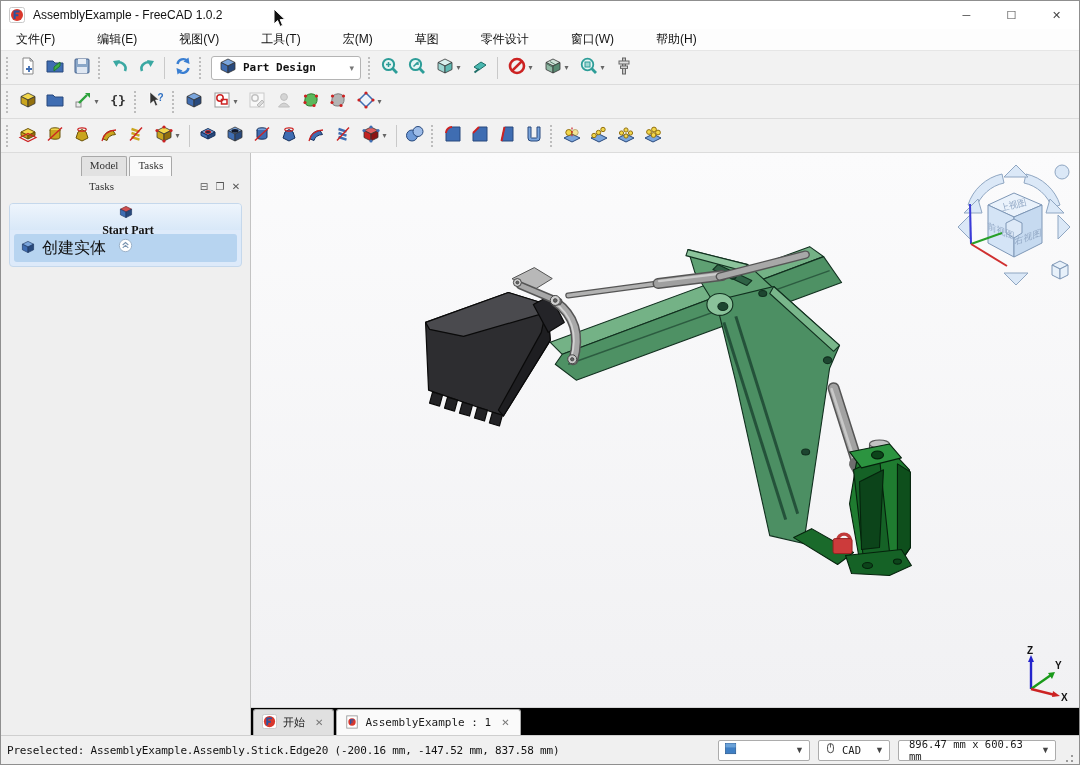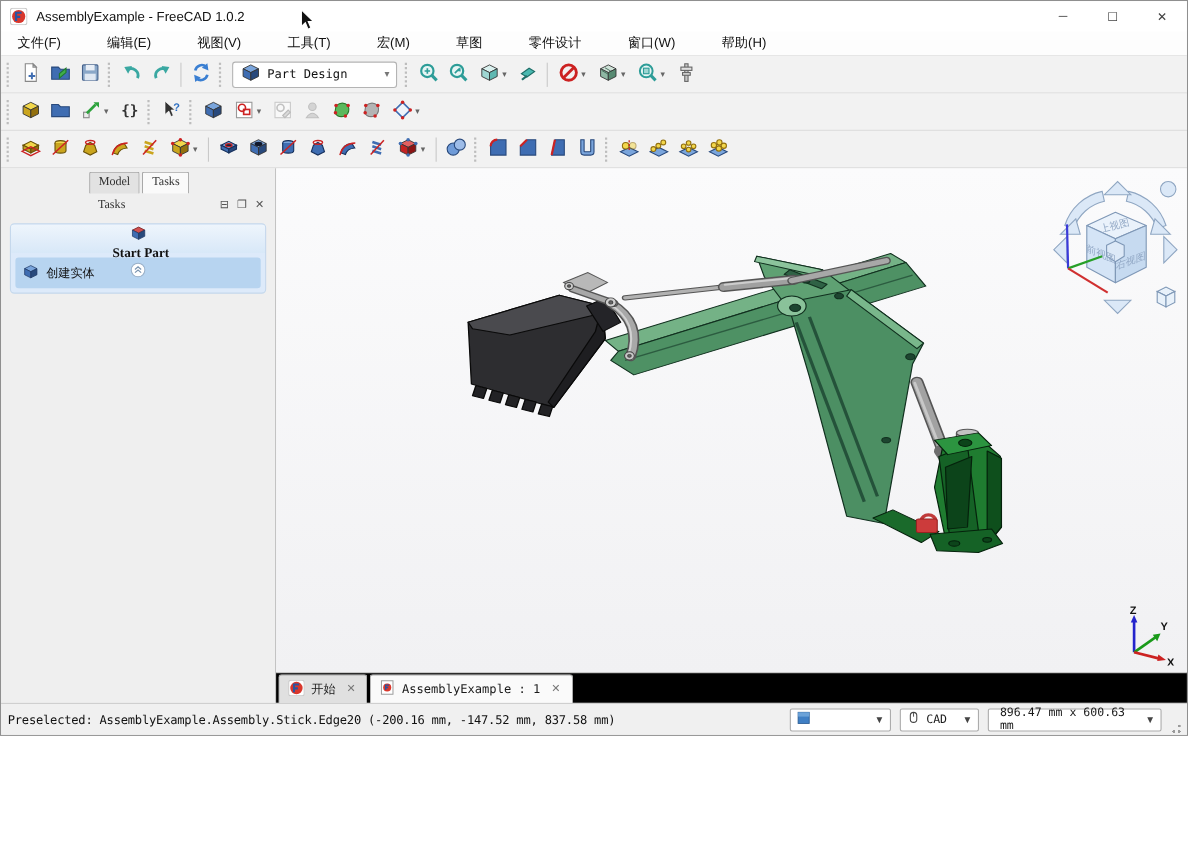--- a/index.html
+++ b/index.html
@@ -1,21 +1,21 @@
 <!DOCTYPE html>
 <html><head>
 <meta charset="utf-8">
 <style>
   * { margin:0; padding:0; box-sizing:border-box; }
   html,body { width:1080px; height:765px; overflow:hidden; }
   body { font-family:"Liberation Sans","DejaVu Sans",sans-serif; font-size:12px; color:#1a1a1a; background:#fff; }
   .serif { font-family:"Liberation Serif","DejaVu Serif",serif; }
   .mono  { font-family:"DejaVu Sans Mono",monospace; }
 
-  .window { width:1080px; height:669px; border:1px solid #8f8f8f; display:flex; flex-direction:column; background:#f0f0f0; position:relative; }
+  .window { width:1080px; height:765px; border:1px solid #8f8f8f; display:flex; flex-direction:column; background:#f0f0f0; position:relative; }
 
   
   .titlebar { height:28px; background:#ffffff; display:flex; align-items:center; flex:0 0 auto; position:relative; }
   .titlebar .app-icon { margin:0 8px 0 8px; width:16px; height:16px; }
   .titlebar .title { font-size:12px; color:#111; }
   .win-btns { margin-left:auto; display:flex; height:100%; }
   .win-btn { width:45px; height:100%; display:flex; align-items:center; justify-content:center; font-size:11px; color:#444; }
   .cursor-arrow { position:absolute; left:272px; top:8px; z-index:50; }
 
   
@@ -24,41 +24,41 @@
 
   
   .toolbar { height:34px; background:#f2f2f2; border-bottom:1px solid #dcdcdc; display:flex; align-items:center; padding-left:2px; flex:0 0 auto; }
   .tb-btn { width:27px; height:27px; display:flex; align-items:center; justify-content:center; border-radius:3px; position:relative; }
   .tb-btn.disabled { filter:grayscale(1) opacity(0.45); }
   .tb-btn .caret, .combo .caret { font-size:8px; color:#666; margin-left:1px; }
   .tb-btn.with-caret { width:36px; }
   .tb-handle { width:4px; height:22px; border-left:2px dotted #bdbdbd; margin:0 4px 0 3px; }
   .tb-sep { width:1px; height:22px; background:#c9c9c9; margin:0 4px; }
   .combo { height:24px; background:#fff; border:1px solid #b4b4b4; border-radius:3px; display:flex; align-items:center; padding:0 6px; margin:0 4px; }
-  .combo .cb-label { font-size:11px; margin:0 6px 0 5px; color:#111; }
+  .combo .cb-label { font-size:11px; margin:0 6px 0 5px; color:#111;font-weight:bold; }
   .combo.workbench { width:150px; }
   .combo .cb-caret { margin-left:auto; font-size:9px; color:#777; }
 
   
   .main { flex:1 1 auto; display:flex; min-height:0; }
 
   
   .dock { width:250px; flex:0 0 auto; background:#efefef; border-right:1px solid #c3c3c3; display:flex; flex-direction:column; }
   .dock-tabs { display:flex; padding:3px 0 0 4px; height:23px;justify-content:center; }
   .dock-tab { font-size:11px; padding:2px 8px 3px 8px; border:1px solid #a8a8a8; border-bottom:none; background:#e2e2e2; color:#333; margin-right:2px; border-radius:2px 2px 0 0; }
   .dock-tab.active { background:#fafafa; position:relative; top:0px; }
   .dock-titlebar { height:20px; display:flex; align-items:center; padding:0 6px; }
   .dock-title { flex:1; text-align:center; font-size:11px; color:#333; }
   .dock-tb-btn { width:16px; height:16px; display:flex; align-items:center; justify-content:center; font-size:10px; color:#555; }
   .dock-content { flex:1; padding:7px 8px; }
   .task-section { border:1px solid #c5d8ec; border-radius:4px; background:#ddeafa; overflow:hidden; }
   .task-header { height:26px; display:flex; align-items:center; padding:0 6px; background:linear-gradient(#eef5fc,#d8e8f8);flex-direction:column; }
   .task-header .hdr-label { font-weight:bold; font-size:12px; margin-left:5px; flex:1; color:#111; }
   .task-item { margin:4px; height:28px; background:#b7d4f0; border-radius:3px; display:flex; align-items:center; padding:0 6px; }
-  .task-item .itm-label { margin-left:6px; font-size:11px; color:#111; }
+  .task-item .itm-label { margin-left:6px; font-size:16px; color:#111; }
 
   
   .center { flex:1 1 auto; display:flex; flex-direction:column; min-width:0; }
   .viewport { flex:1 1 auto; position:relative; background:linear-gradient(#fbfbfc,#f1f1f3); overflow:hidden; }
   .viewport > svg.scene { position:absolute; inset:0; width:100%; height:100%; }
   .navcube { position:absolute; top:8px; right:5px; width:120px; height:130px; }
   .triad { position:absolute; right:8px; bottom:6px; width:56px; height:56px; }
 
   
   .mdi-bar { height:28px; background:#000000; border-top:1px solid #d6d6d6; display:flex; align-items:flex-end; padding-left:2px; flex:0 0 auto; }

